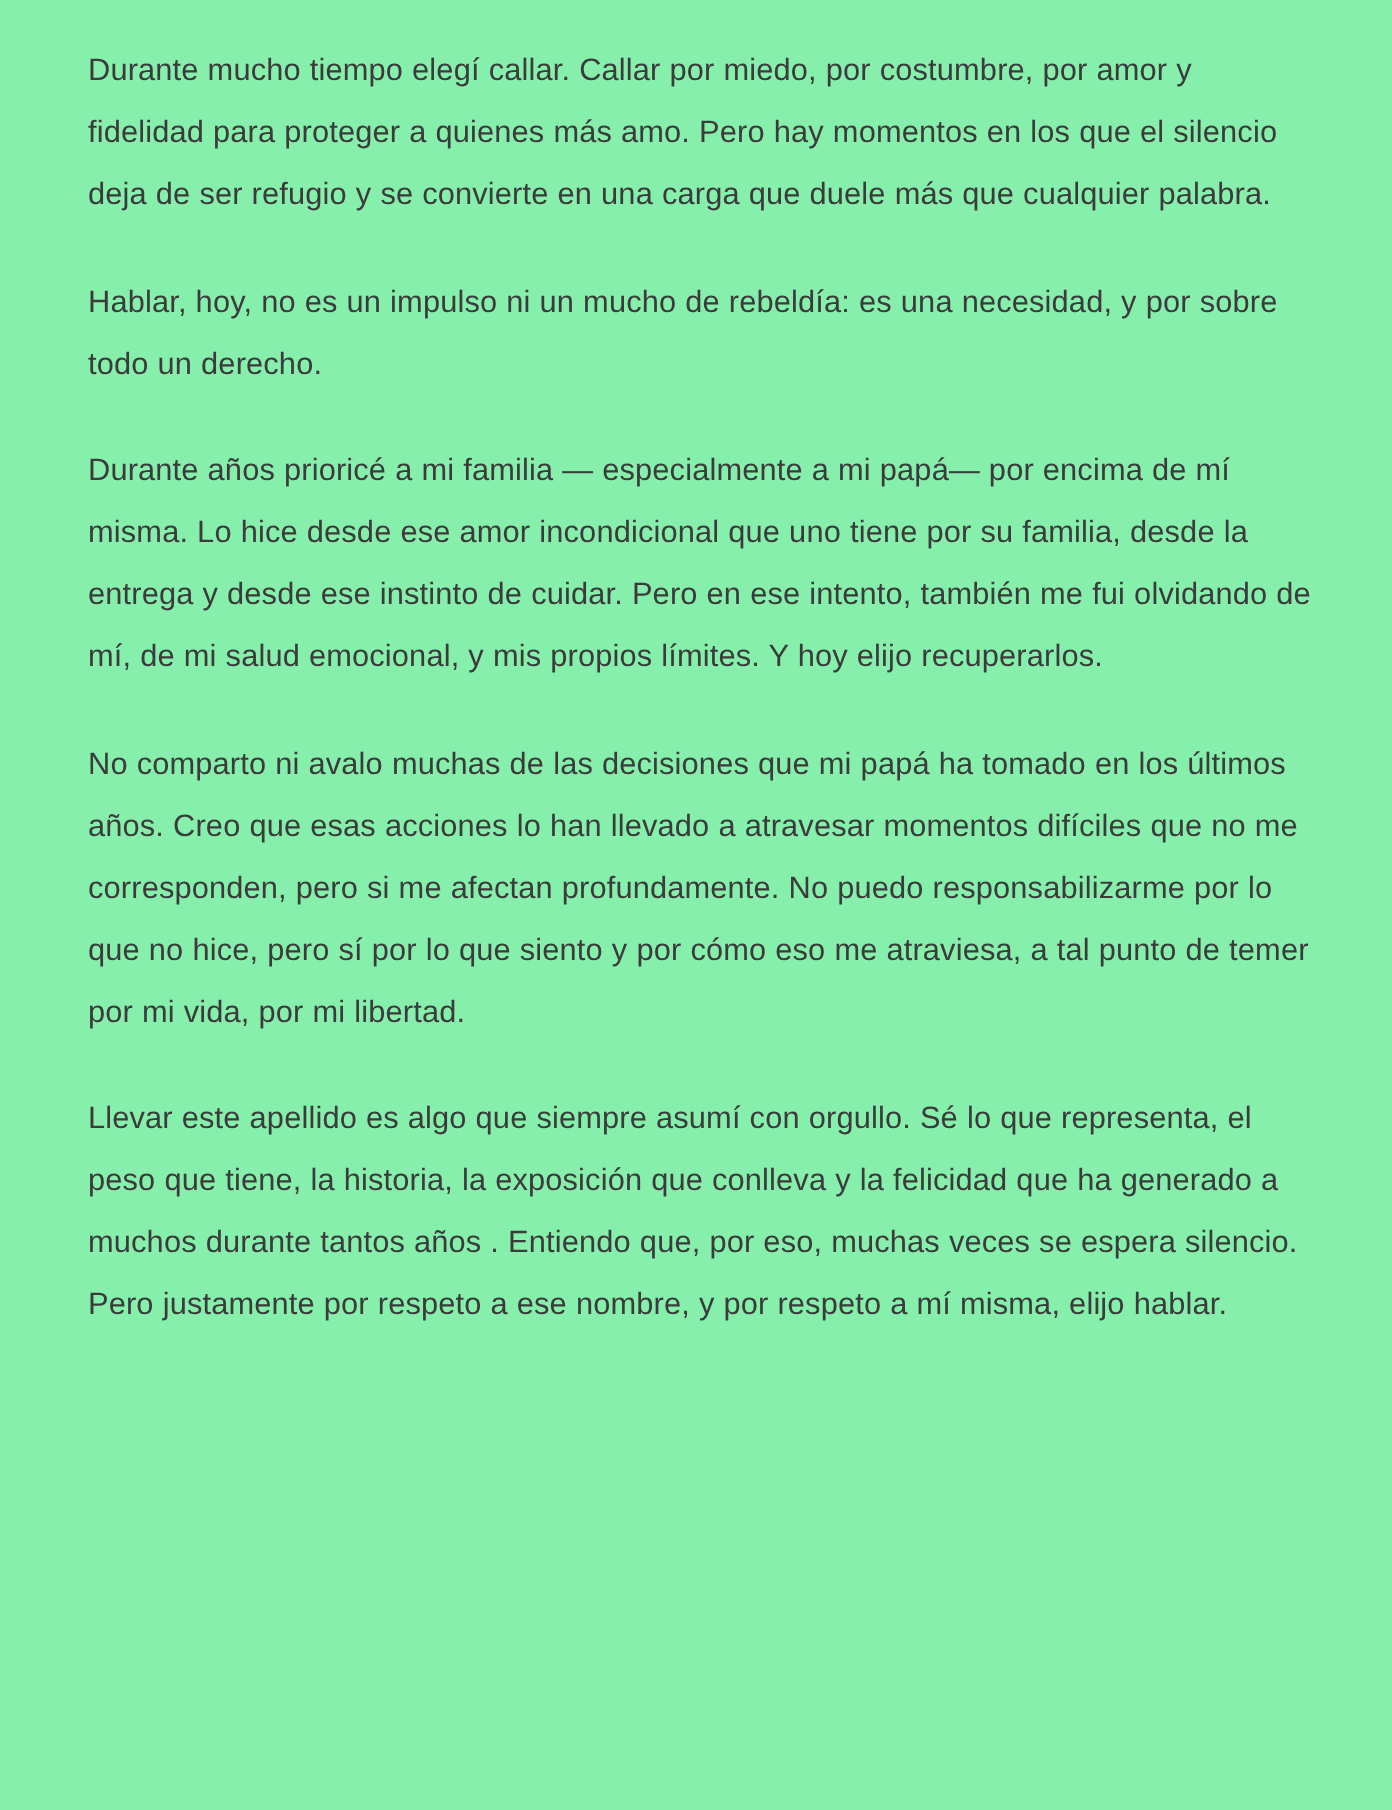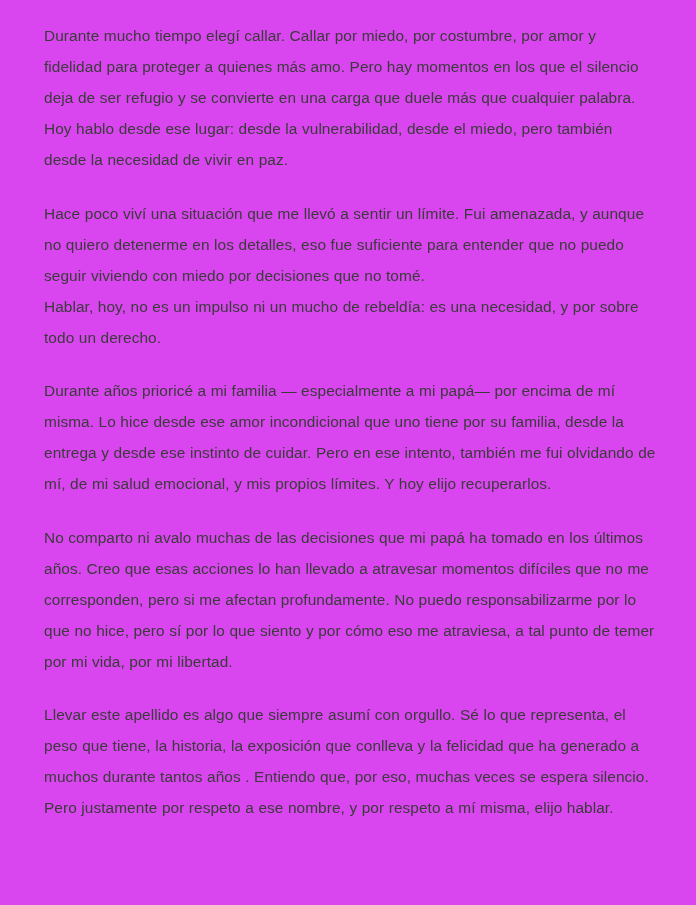--- a/index.html
+++ b/index.html
@@ -14,21 +14,21 @@
     height: 905px;
     font-family: "Liberation Sans", "DejaVu Sans", sans-serif;
     -webkit-font-smoothing: antialiased;
     overflow: hidden;
   }
 
   .page {
     position: relative;
     width: 696px;
     height: 905px;
-    background: #d946ef;
+    background: #86efac;
     box-sizing: border-box;
   }
 
   .statement-body {
     position: absolute;
     left: 44px;
     top: 20px;
     width: 614px;
   }
 
@@ -56,25 +56,23 @@
 </style>
 </head>
 <body>
 
 <div class="page">
 
   <article class="statement-body">
 
     <p class="para">
       <span class="line-start">Durante mucho tiempo elegí callar. Callar por miedo, por costumbre, por amor y fidelidad para proteger a quienes más amo. Pero hay momentos en los que el silencio deja de ser refugio y se convierte en una carga que duele más que cualquier palabra.</span>
-      <span class="line-start">Hoy hablo desde ese lugar: desde la vulnerabilidad, desde el miedo, pero también desde la necesidad de vivir en paz.</span>
     </p>
 
     <p class="para">
-      <span class="line-start">Hace poco viví una situación que me llevó a sentir un límite. Fui amenazada, y aunque no quiero detenerme en los detalles, eso fue suficiente para entender que no puedo seguir viviendo con miedo por decisiones que no tomé.</span>
       <span class="line-start">Hablar, hoy, no es un impulso ni un mucho de rebeldía: es una necesidad, y por sobre todo un derecho.</span>
     </p>
 
     <p class="para">
       <span class="line-start">Durante años prioricé a mi familia — especialmente a mi papá— por encima de mí misma. Lo hice desde ese amor incondicional que uno tiene por su familia, desde la entrega y desde ese instinto de cuidar. Pero en ese intento, también me fui olvidando de mí, de mi salud emocional, y mis propios límites. Y hoy elijo recuperarlos.</span>
     </p>
 
     <p class="para">
       <span class="line-start">No comparto ni avalo muchas de las decisiones que mi papá ha tomado en los últimos años. Creo que esas acciones lo han llevado a atravesar momentos difíciles que no me corresponden, pero si me afectan profundamente. No puedo responsabilizarme por lo que no hice, pero sí por lo que siento y por cómo eso me atraviesa, a tal punto de temer por mi vida, por mi libertad.</span>
     </p>

